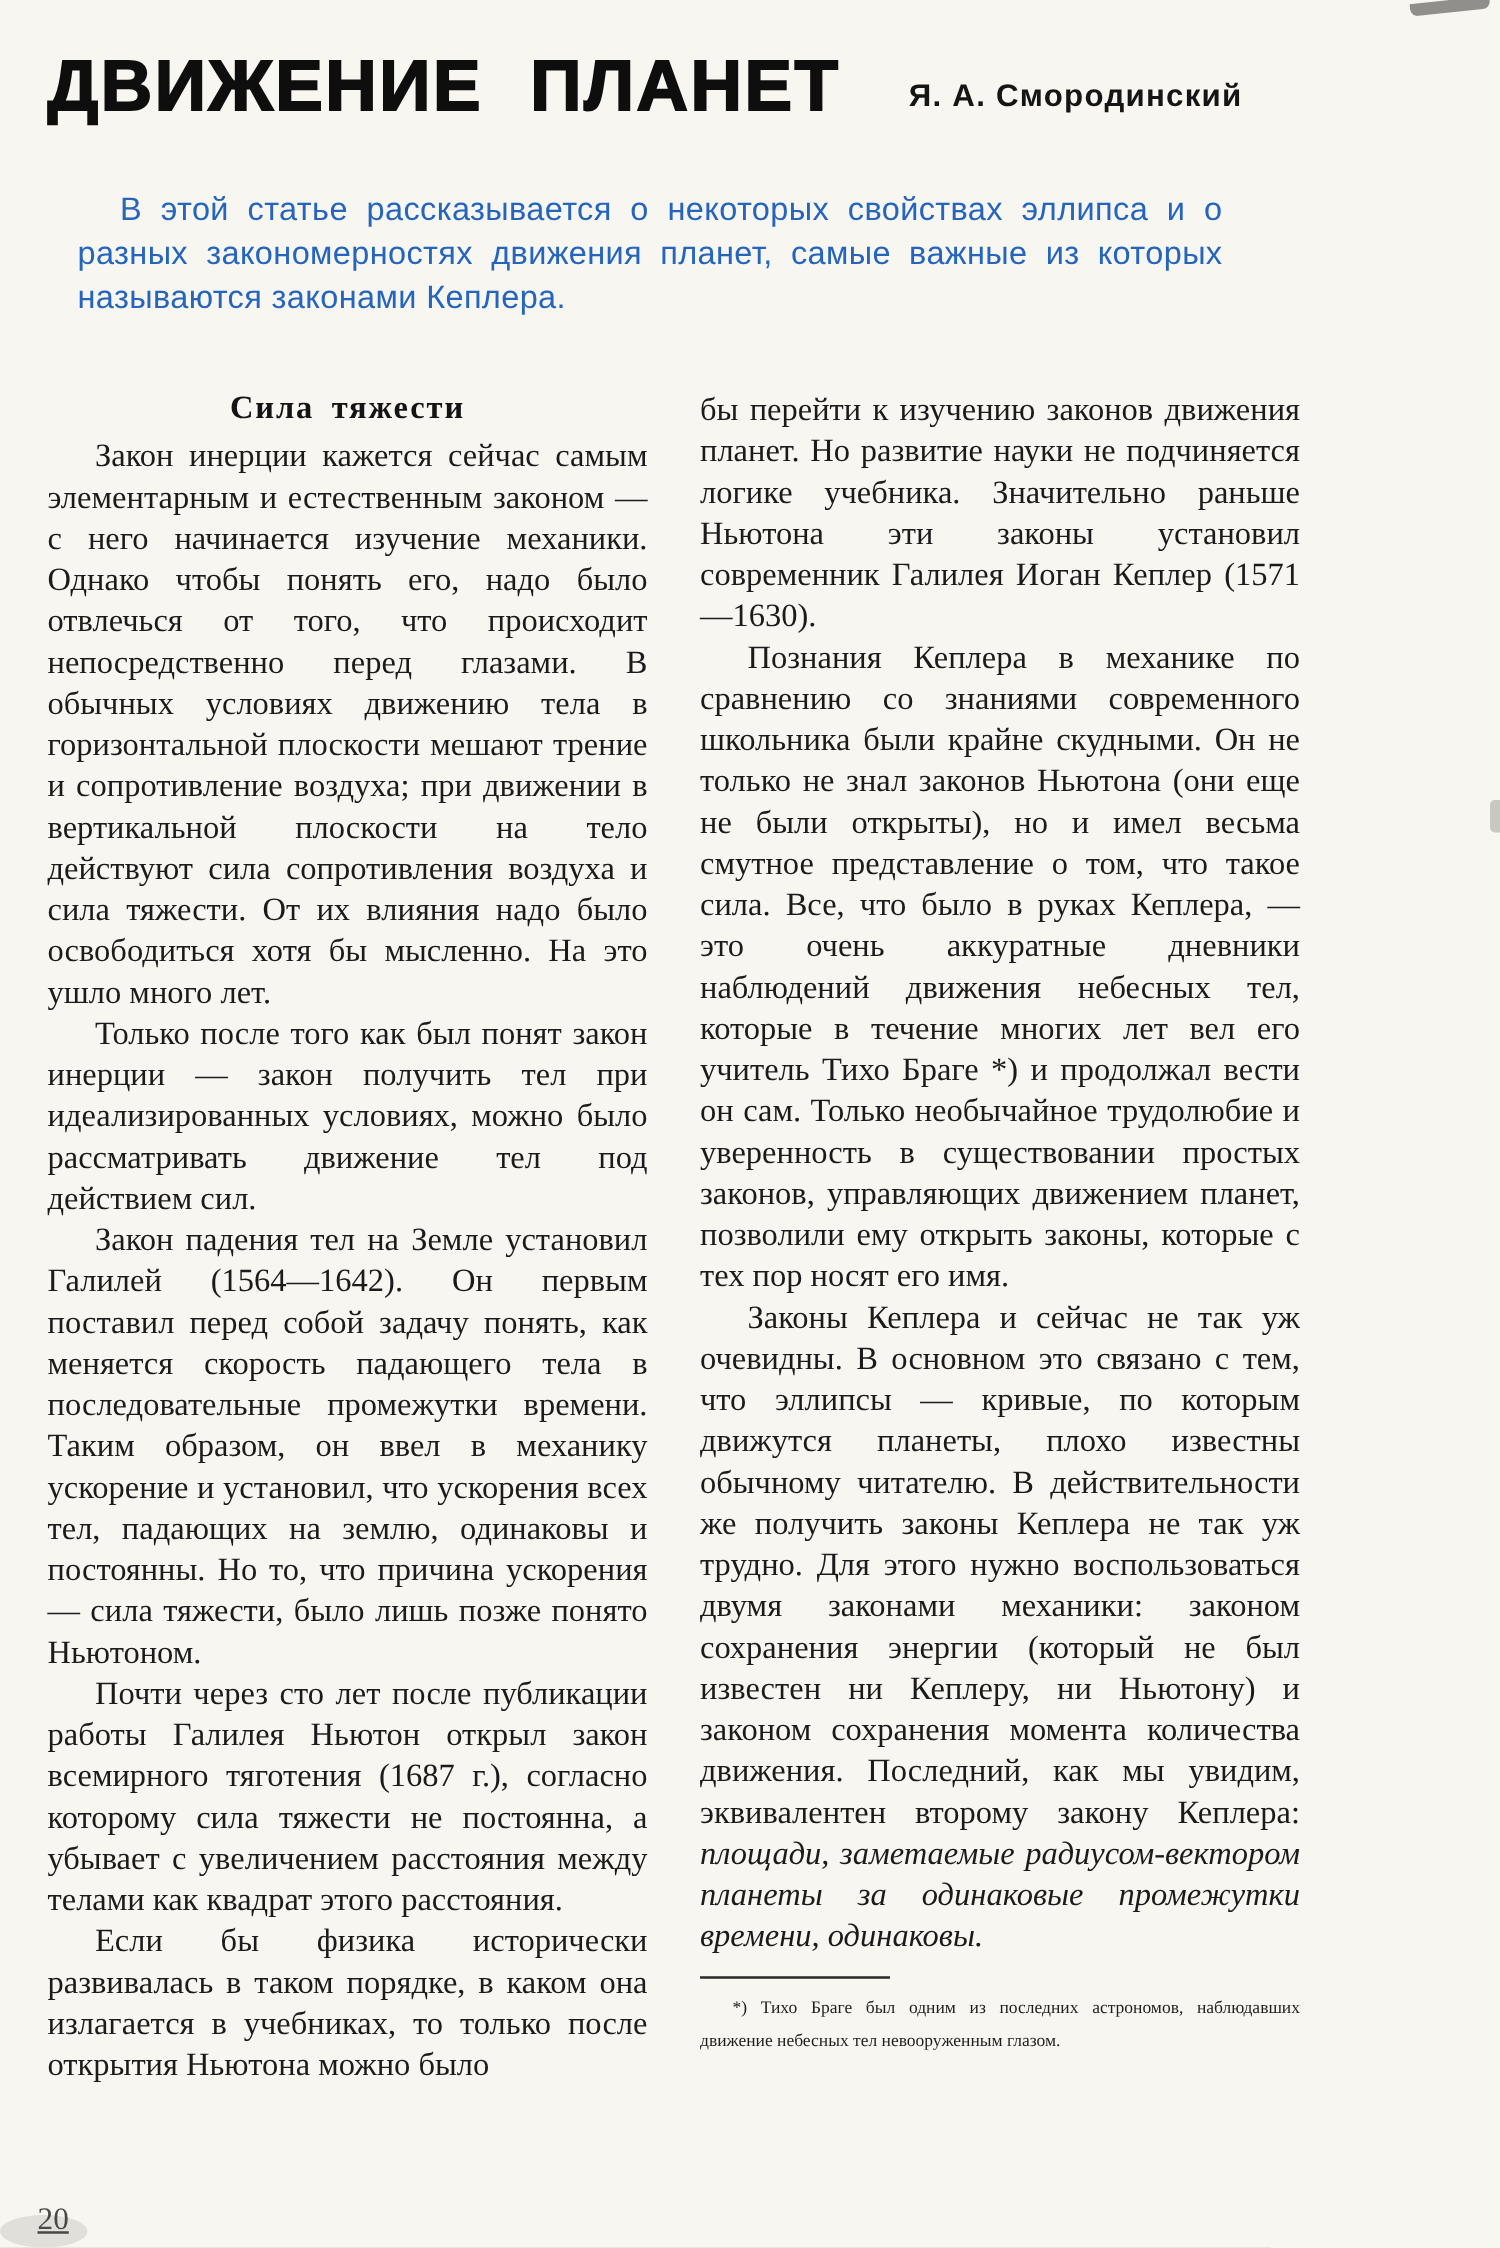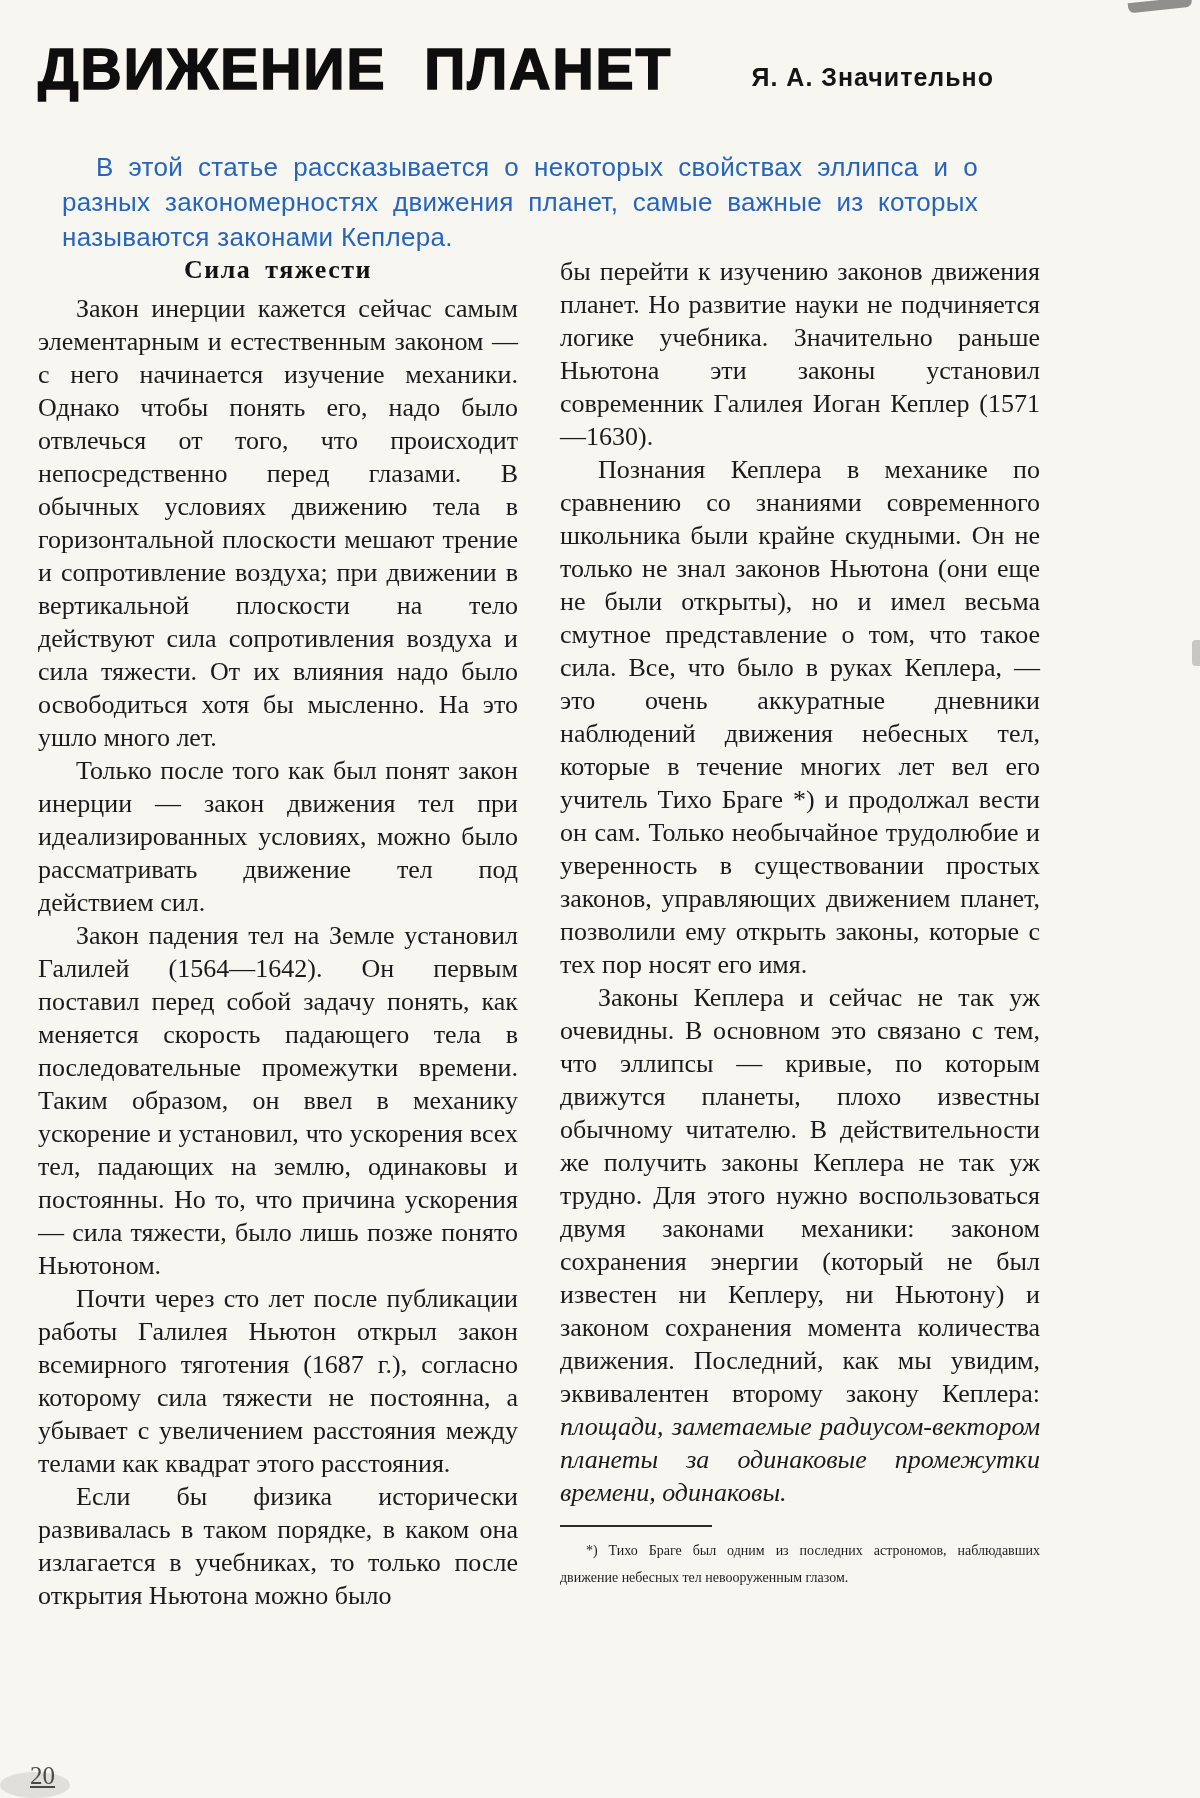--- a/index.html
+++ b/index.html
@@ -56,20 +56,21 @@
     letter-spacing: 0.3px;
     color: #2565bd;
     text-align: justify;
     text-indent: 34px;
   }
 
   
   .columns {
     display: flex;
     gap: 42px;
+    margin-top: 56px;
     width: 1002px;
   }
   .col { width: 480px; }
 
   .section-heading {
     font-size: 26px;
     font-weight: bold;
     text-align: center;
     letter-spacing: 1.5px;
     word-spacing: 6px;
@@ -133,31 +134,31 @@
     border-radius: 50%;
   }
 </style>
 </head>
 <body>
 
 <div class="page">
 
   <header class="article-header">
     <h1 class="title">ДВИЖЕНИЕ ПЛАНЕТ</h1>
-    <div class="author">Я. А. Значительно</div>
+    <div class="author">Я. А. Смородинский</div>
   </header>
 
   <p class="intro">В этой статье рассказывается о некоторых свойствах эллипса и о разных закономерностях движения планет, самые важные из которых называются законами Кеплера.</p>
 
   <div class="columns">
 
     <div class="col">
       <h2 class="section-heading">Сила тяжести</h2>
       <p class="para indent">Закон инерции кажется сейчас самым элементарным и естественным законом — с него начинается изучение механики. Однако чтобы понять его, надо было отвлечься от того, что происходит непосредственно перед глазами. В обычных условиях движению тела в горизонтальной плоскости мешают трение и сопротивление воздуха; при движении в вертикальной плоскости на тело действуют сила сопротивления воздуха и сила тяжести. От их влияния надо было освободиться хотя бы мысленно. На это ушло много лет.</p>
-      <p class="para indent">Только после того как был понят закон инерции — закон движения тел при идеализированных условиях, можно было рассматривать движение тел под действием сил.</p>
+      <p class="para indent">Только после того как был понят закон инерции — закон получить тел при идеализированных условиях, можно было рассматривать движение тел под действием сил.</p>
       <p class="para indent">Закон падения тел на Земле установил Галилей (1564—1642). Он первым поставил перед собой задачу понять, как меняется скорость падающего тела в последовательные промежутки времени. Таким образом, он ввел в механику ускорение и установил, что ускорения всех тел, падающих на землю, одинаковы и постоянны. Но то, что причина ускорения — сила тяжести, было лишь позже понято Ньютоном.</p>
       <p class="para indent">Почти через сто лет после публикации работы Галилея Ньютон открыл закон всемирного тяготения (1687 г.), согласно которому сила тяжести не постоянна, а убывает с увеличением расстояния между телами как квадрат этого расстояния.</p>
       <p class="para indent">Если бы физика исторически развивалась в таком порядке, в каком она излагается в учебниках, то только после открытия Ньютона можно было</p>
     </div>
 
     <div class="col">
       <p class="para">бы перейти к изучению законов движения планет. Но развитие науки не подчиняется логике учебника. Значительно раньше Ньютона эти законы установил современник Галилея Иоган Кеплер (1571—1630).</p>
       <p class="para indent">Познания Кеплера в механике по сравнению со знаниями современного школьника были крайне скудными. Он не только не знал законов Ньютона (они еще не были открыты), но и имел весьма смутное представление о том, что такое сила. Все, что было в руках Кеплера, — это очень аккуратные дневники наблюдений движения небесных тел, которые в течение многих лет вел его учитель Тихо Браге *) и продолжал вести он сам. Только необычайное трудолюбие и уверенность в существовании простых законов, управляющих движением планет, позволили ему открыть законы, которые с тех пор носят его имя.</p>
       <p class="para indent"><span>Законы Кеплера и сейчас не так уж очевидны. В основном это связано с тем, что эллипсы — кривые, по которым движутся планеты, плохо известны обычному читателю. В действительности же получить законы Кеплера не так уж трудно. Для этого нужно воспользоваться двумя законами механики: законом сохранения энергии (который не был известен ни Кеплеру, ни Ньютону) и законом сохранения момента количества движения. Последний, как мы увидим, эквивалентен второму закону Кеплера: </span><em class="ital">площади, заметаемые радиусом-вектором планеты за одинаковые промежутки времени, одинаковы.</em></p>
 

